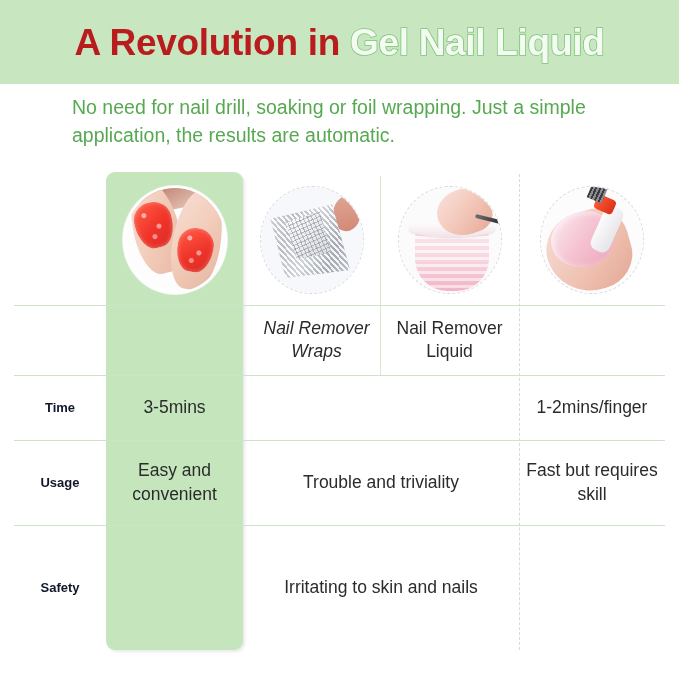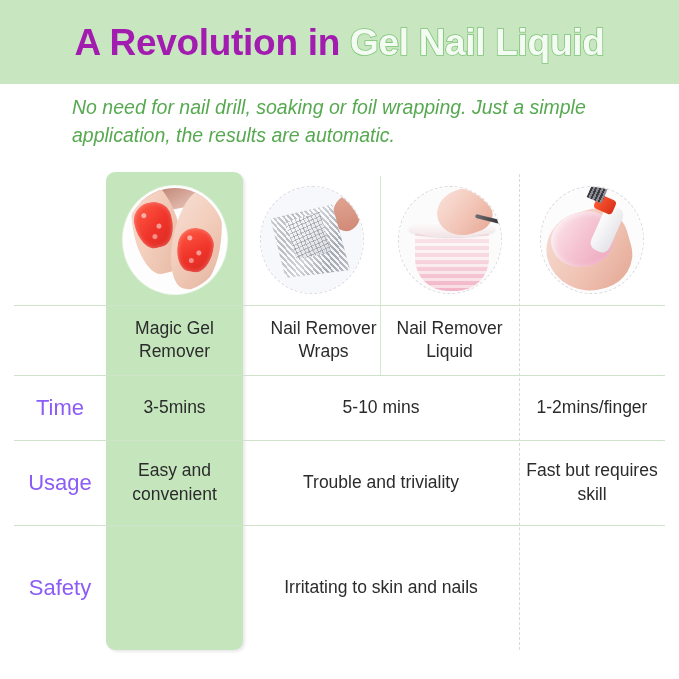--- a/index.html
+++ b/index.html
@@ -14,32 +14,32 @@
   
   .banner {
     position: absolute; left: 0; top: 0; width: 679px; height: 84px;
     background: #c8e7c1;
     display: flex; align-items: center; justify-content: center;
   }
   .banner-title {
     font-size: 37px; font-weight: bold; letter-spacing: -0.3px;
     white-space: nowrap; line-height: 1;
   }
-  .t-solid { color: #a21caf; text-align: right; }
+  .t-solid { color: #b91c1c; text-align: right; }
   .t-outline {
     color: #f4fbf2;
     -webkit-text-stroke: 1.6px #7ec477;
     paint-order: stroke fill;
     text-shadow: 0 0 0 #7ec477;
   }
 
   
   .subtitle {
     position: absolute; left: 72px; top: 94px; width: 545px;
-    font-size: 19.5px; line-height: 1.42; color: #57a951; font-style: italic;
+    font-size: 19.5px; line-height: 1.42; color: #57a951;
   }
 
   
   .table {
     position: absolute; left: 0; top: 172px; width: 679px; height: 483px;
   }
 
   
   .hl-col {
     position: absolute; left: 106px; top: 0px; width: 137px; height: 478px;
@@ -70,26 +70,26 @@
 
   
   .cell {
     position: absolute;
     display: flex; align-items: center; justify-content: center;
     text-align: center;
     color: #2b2b2b;
     font-size: 17.5px; line-height: 1.33;
     padding: 2px 6px;
   }
-  .rowlabel { color: #8b5cf6; font-size: 22px; }
+  .rowlabel { color: #0f172a; font-size: 13px; font-weight: bold; }
 
   
   .c0 { left: 14px;  width: 92px; }
   .c1 { left: 106px; width: 137px; }
-  .c2 { left: 255px; width: 137px; }
+  .c2 { left: 248px; width: 137px; font-style: italic; }
   .c3 { left: 380px; width: 139px; }
   .c4 { left: 519px; width: 146px; }
   .c23 { left: 243px; width: 276px; }
   .r-hdr { top: 133px; height: 70px; }
   .r-time{ top: 203px; height: 65px; }
   .r-use { top: 268px; height: 85px; }
   .r-safe{ top: 353px; height: 125px; }
 
   
   .imgwrap {
@@ -284,27 +284,25 @@
         <div class="p4-bg"></div>
         <div class="p4-finger"></div>
         <div class="p4-nail"></div>
         <div class="p4-handle"></div>
         <div class="p4-collar"></div>
         <div class="p4-bit"></div>
       </div>
     </div>
 
     <div class="cell c0 r-hdr"></div>
-    <div class="cell c1 r-hdr">Magic Gel Remover</div>
     <div class="cell c2 r-hdr">Nail Remover Wraps</div>
     <div class="cell c3 r-hdr">Nail Remover Liquid</div>
 
     <div class="cell c0 r-time rowlabel">Time</div>
     <div class="cell c1 r-time">3-5mins</div>
-    <div class="cell c23 r-time">5-10 mins</div>
     <div class="cell c4 r-time">1-2mins/finger</div>
 
     <div class="cell c0 r-use rowlabel">Usage</div>
     <div class="cell c1 r-use">Easy and convenient</div>
     <div class="cell c23 r-use">Trouble and triviality</div>
     <div class="cell c4 r-use">Fast but requires skill</div>
 
     <div class="cell c0 r-safe rowlabel">Safety</div>
     <div class="cell c23 r-safe">Irritating to skin and nails</div>
 

